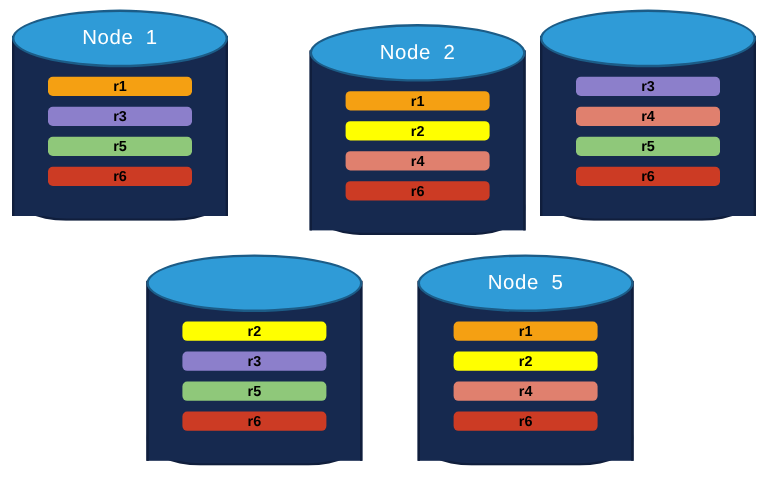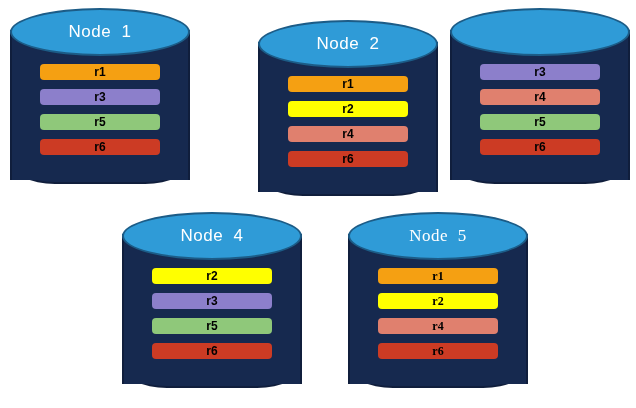--- a/index.html
+++ b/index.html
@@ -139,29 +139,28 @@
         <div class="replica-bar" style="background: rgb(140, 127, 203);">r3</div>
         <div class="replica-bar" style="background: rgb(224, 128, 110);">r4</div>
         <div class="replica-bar" style="background: rgb(143, 200, 122);">r5</div>
         <div class="replica-bar" style="background: rgb(204, 59, 36);">r6</div>
       </div>
     </div>
     <div class="node" style="left: 122px; top: 212px;">
       <div class="cyl-bottom"></div>
       <div class="cyl-body"></div>
       <div class="cyl-top"></div>
-      <div class="node-label">Node  4</div>
       <div class="replicas">
         <div class="replica-bar" style="background: rgb(255, 255, 0);">r2</div>
         <div class="replica-bar" style="background: rgb(140, 127, 203);">r3</div>
         <div class="replica-bar" style="background: rgb(143, 200, 122);">r5</div>
         <div class="replica-bar" style="background: rgb(204, 59, 36);">r6</div>
       </div>
     </div>
-    <div class="node" style="left: 348px; top: 212px; font-family: Liberation Serif, serif;">
+    <div class="node" style="left: 348px; top: 212px;">
       <div class="cyl-bottom"></div>
       <div class="cyl-body"></div>
       <div class="cyl-top"></div>
       <div class="node-label">Node  5</div>
       <div class="replicas">
         <div class="replica-bar" style="background: rgb(245, 160, 18);">r1</div>
         <div class="replica-bar" style="background: rgb(255, 255, 0);">r2</div>
         <div class="replica-bar" style="background: rgb(224, 128, 110);">r4</div>
         <div class="replica-bar" style="background: rgb(204, 59, 36);">r6</div>
       </div>

